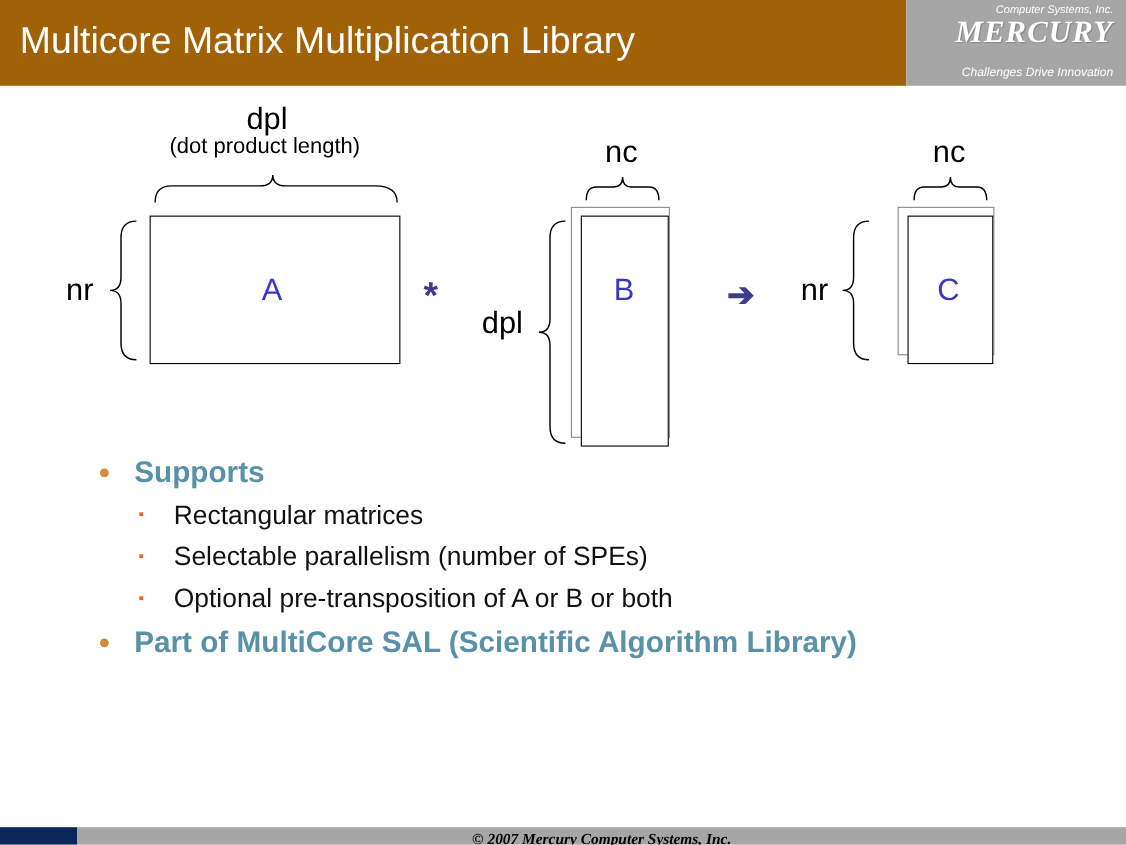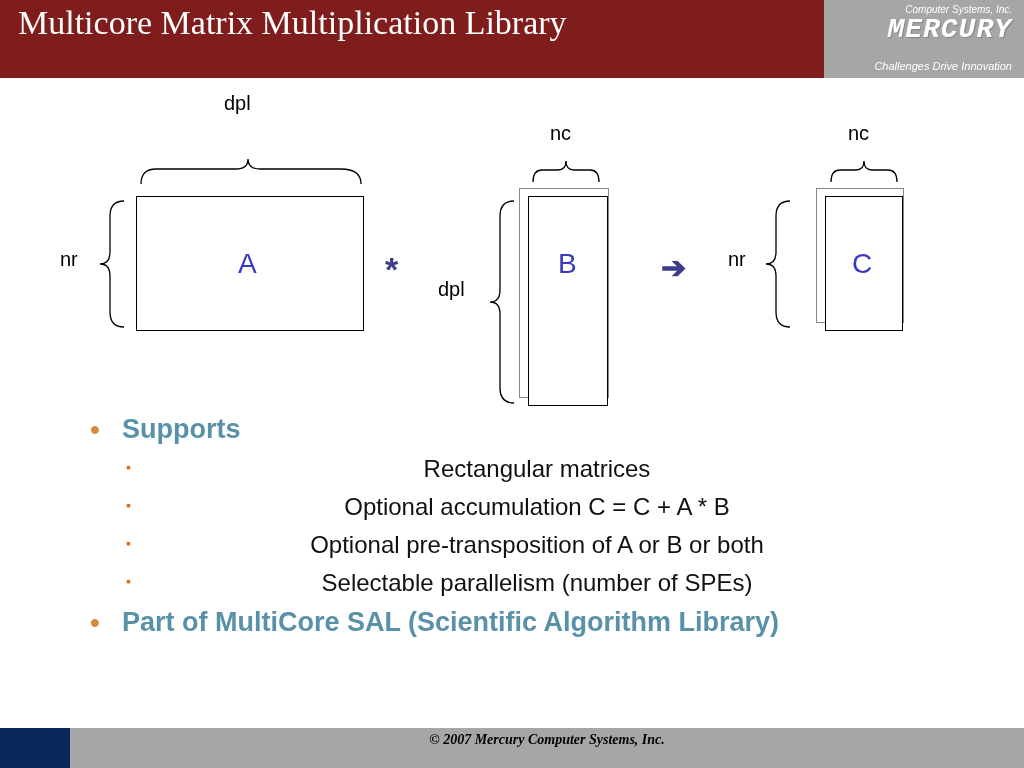--- a/index.html
+++ b/index.html
@@ -10,66 +10,65 @@
     background: #fff;
     overflow: hidden;
     position: relative;
   }
   .header {
     width: 100%;
     height: 78px;
     display: flex;
   }
   .header-title {
-    background: #7f1d1d;
+    background: #a16207;
     flex: 1;
     color: #fff;
     font-size: 34px;
-    padding: 4px 0 0 18px;
+    padding: 18px 0 0 18px;
     font-weight: 400;
-    font-family: Liberation Serif, serif;
   }
   .header-logo {
     width: 200px;
     background: #a6a6a6;
     color: #fff;
     position: relative;
     font-style: italic;
     text-align: right;
     padding-right: 12px;
     padding-left: 28px;
   }
   .logo-top {
     font-size: 10px;
     position: absolute;
     top: 4px;
     right: 12px;
   }
   .logo-main {
-    font-family: Liberation Mono, monospace;
+    font-family: Liberation Serif, serif;
     font-size: 28px;
     font-weight: bold;
     letter-spacing: 1px;
     margin-top: 14px;
     text-shadow: 1px 1px 1px rgba(0,0,0,.2);
   }
   .logo-bot {
     font-size: 11px;
     position: absolute;
     bottom: 6px;
     right: 12px;
   }
   .diagram {
     position: relative;
     height: 330px;
     width: 100%;
   }
   .d-text {
     position: absolute;
-    font-size: 20px;
+    font-size: 28px;
     color: #000;
   }
   .d-sub {
     font-size: 20px;
   }
   .d-blue {
     color: #3838c4;
     font-size: 28px;
   }
   .d-big {
@@ -104,21 +103,20 @@
   .content > ul > li::before {
     content: "•";
     position: absolute;
     left: 0;
     top: 0;
     color: #d48b3a;
     font-size: 28px;
   }
   .content ul ul {
     margin: 8px 0;
-    text-align: center;
   }
   .content ul ul li {
     position: relative;
     color: #111;
     font-weight: normal;
     font-size: 24px;
     padding-left: 36px;
     margin: 10px 0;
   }
   .content ul ul li::before {
@@ -126,21 +124,21 @@
     position: absolute;
     left: 4px;
     top: 4px;
     color: #e06a1a;
     font-size: 14px;
   }
   .footer {
     position: absolute;
     bottom: 0;
     width: 100%;
-    height: 40px;
+    height: 16px;
     display: flex;
   }
   .footer-left {
     width: 70px;
     background: #0b2659;
   }
   .footer-right {
     flex: 1;
     background: #a6a6a6;
     text-align: center;
@@ -159,20 +157,21 @@
   <div class="header-logo">
     <div class="logo-top">Computer Systems, Inc.</div>
     <div class="logo-main">MERCURY</div>
     <div class="logo-bot">Challenges Drive Innovation</div>
   </div>
 </div>
 
 <div class="diagram">
 
   <div class="d-text" style="left:224px; top:14px;">dpl</div>
+  <div class="d-text d-sub" style="left:154px; top:44px;">(dot product length)</div>
 
   <svg class="brace" style="left:136px; top:76px;" width="230" height="36">
     <path d="M5,30 Q5,15 20,15 L100,15 Q112,15 112,5 Q112,15 124,15 L205,15 Q225,15 225,30"></path>
   </svg>
 
   <div class="d-text" style="left:550px; top:44px;">nc</div>
   <svg class="brace" style="left:528px; top:78px;" width="76" height="32">
     <path d="M5,26 Q5,14 14,14 L30,14 Q38,14 38,5 Q38,14 46,14 L62,14 Q71,14 71,26"></path>
   </svg>
 
@@ -211,23 +210,22 @@
   <div class="box" style="left:825px; top:118px; width:78px; height:135px;"></div>
   <div class="d-blue" style="position:absolute; left:852px; top:170px;">C</div>
 </div>
 
 <div class="content">
   <ul>
     <li>
       <span>Supports</span>
       <ul>
         <li>Rectangular matrices</li>
-        <li>Optional accumulation C = C + A * B</li>
+        <li>Selectable parallelism (number of SPEs)</li>
         <li>Optional pre-transposition of A or B or both</li>
-        <li>Selectable parallelism (number of SPEs)</li>
       </ul>
     </li>
     <li>Part of MultiCore SAL (Scientific Algorithm Library)</li>
   </ul>
 </div>
 
 <div class="footer">
   <div class="footer-left"></div>
   <div class="footer-right">© 2007 Mercury Computer Systems, Inc.</div>
 </div>

